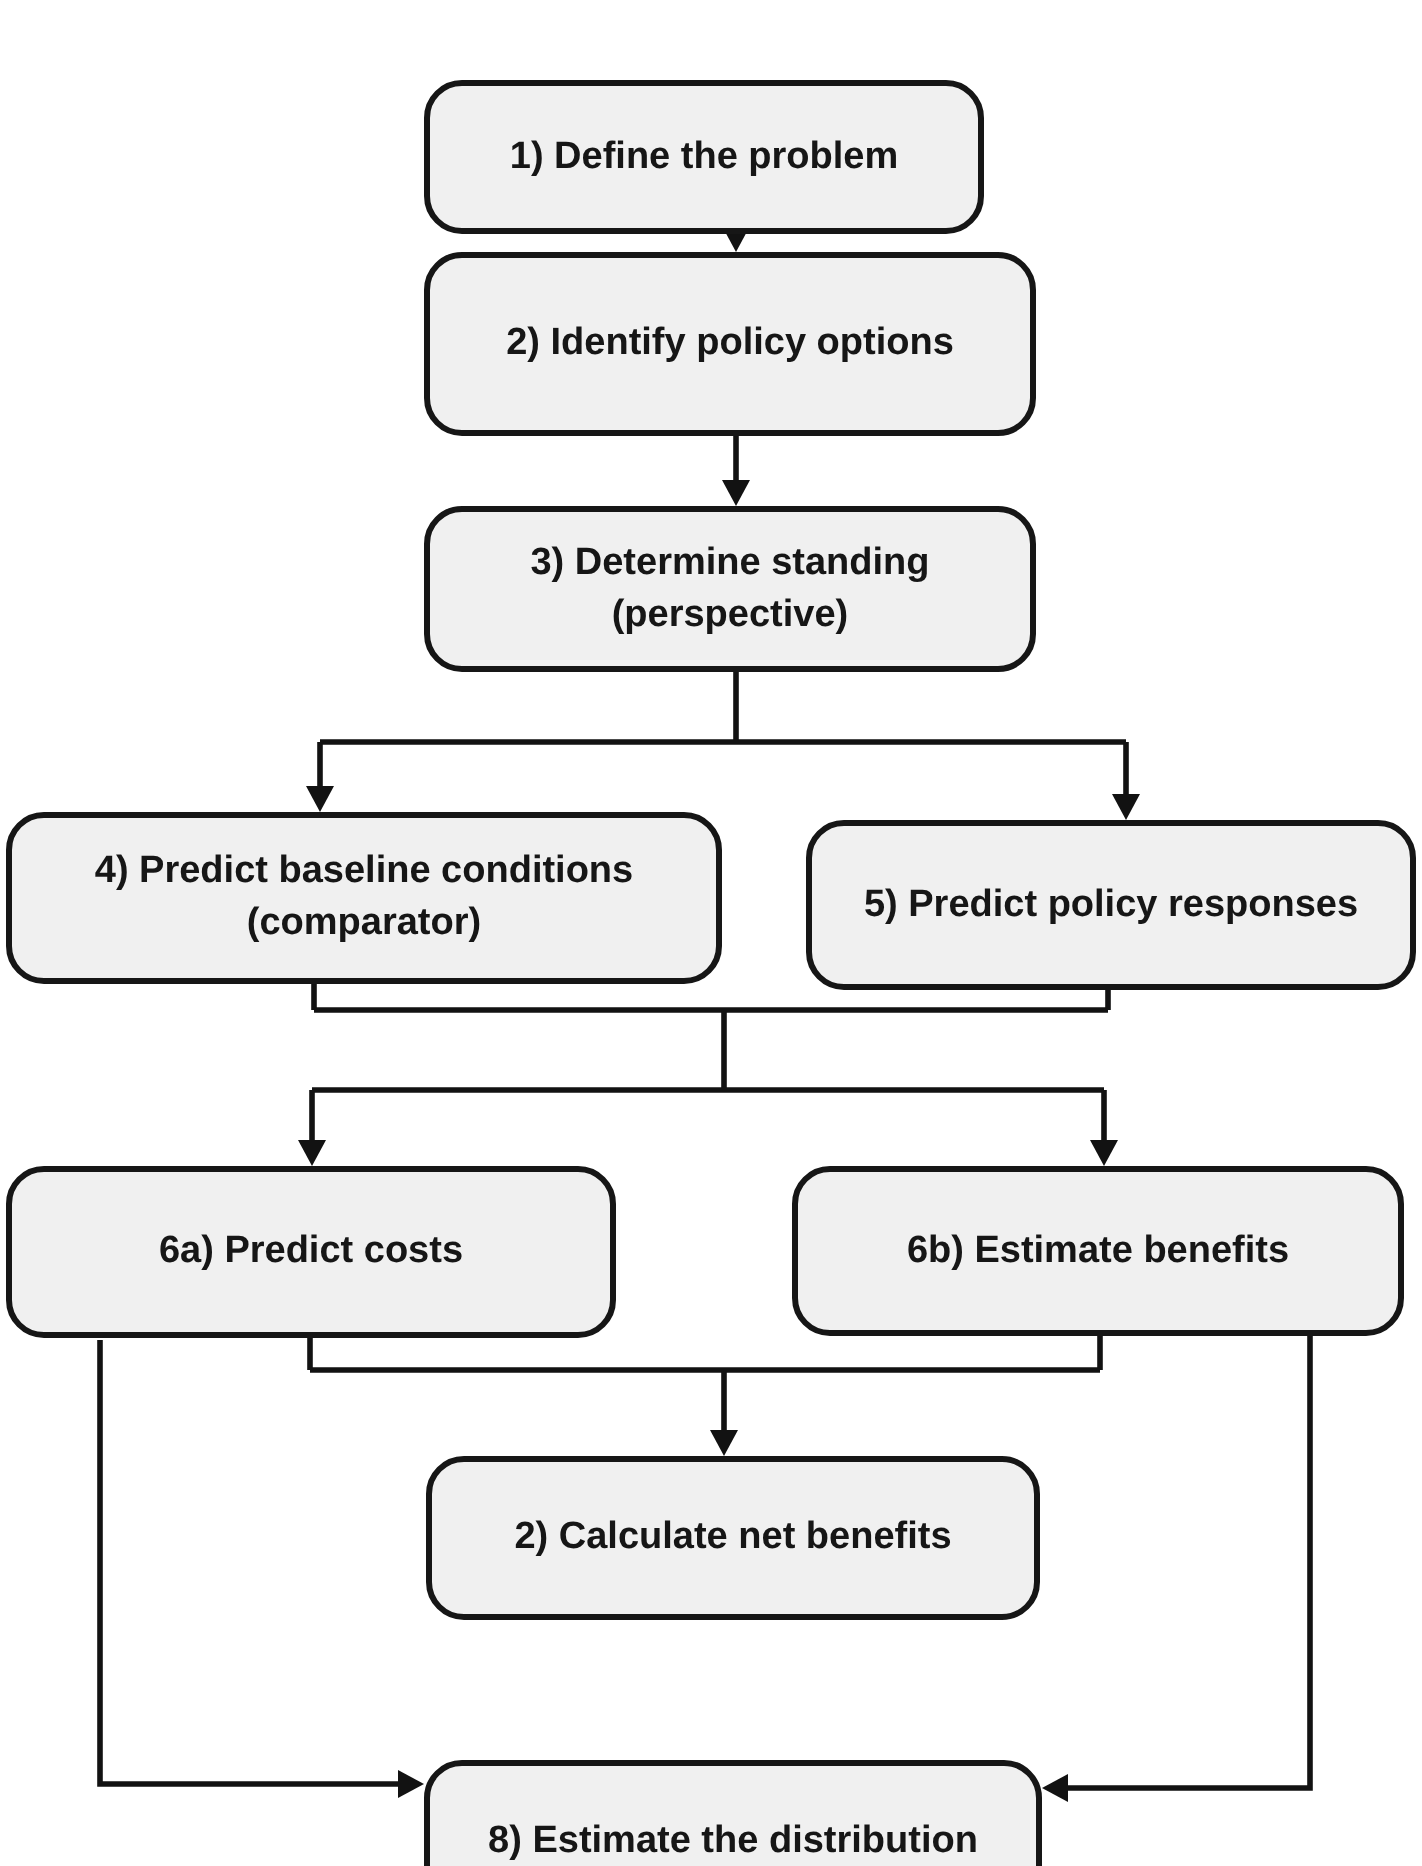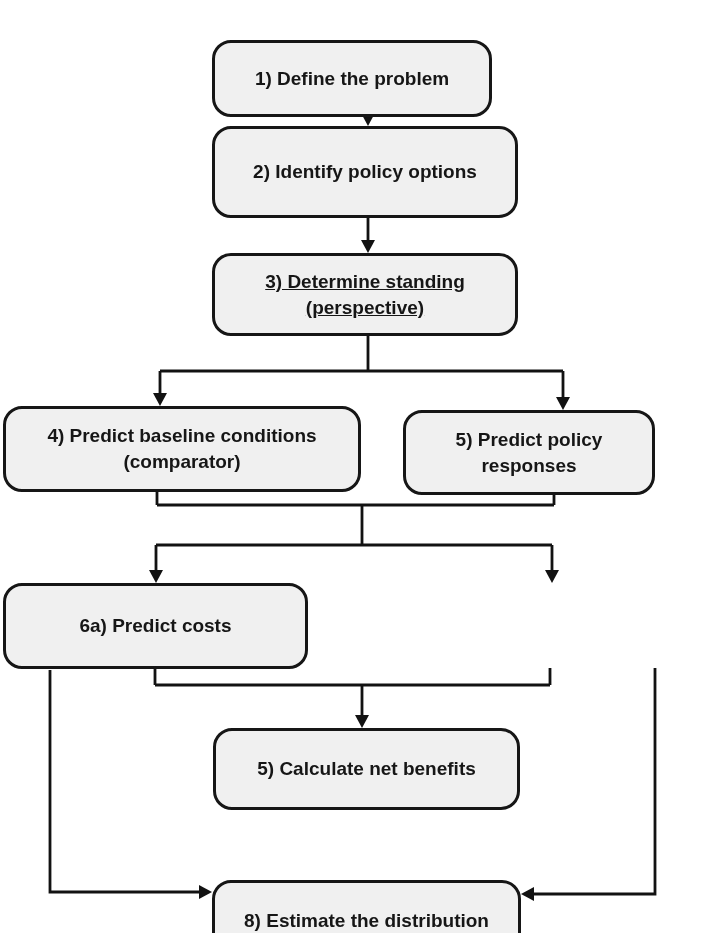--- a/index.html
+++ b/index.html
@@ -88,40 +88,43 @@
   </svg>
 
   <div class="node" style="left:212px; top:4px;   width:280px; height:77px;margin-top:36px;">
     <span>1) Define the problem</span>
   </div>
 
   <div class="node" style="left:212px; top:126px; width:306px; height:92px;">
     <span>2) Identify policy options</span>
   </div>
 
-  <div class="node" style="left:212px; top:253px; width:306px; height:83px;text-decoration:underline;">
+  <div class="node" style="left:212px; top:253px; width:306px; height:83px;">
     <span>3) Determine standing
 (perspective)</span>
   </div>
 
   <div class="node" style="left:3px;   top:406px; width:358px; height:86px;">
     <span>4) Predict baseline conditions
 (comparator)</span>
   </div>
 
-  <div class="node" style="left:403px; top:410px; width:252px; height:85px;">
+  <div class="node" style="left:403px; top:410px; width:305px; height:85px;">
     <span>5) Predict policy responses</span>
   </div>
 
   <div class="node" style="left:3px;   top:583px; width:305px; height:86px;">
     <span>6a) Predict costs</span>
   </div>
 
+  <div class="node" style="left:396px; top:583px; width:306px; height:85px;">
+    <span>6b) Estimate benefits</span>
+  </div>
 
   <div class="node" style="left:213px; top:728px; width:307px; height:82px;">
-    <span>5) Calculate net benefits</span>
+    <span>2) Calculate net benefits</span>
   </div>
 
   <div class="node" style="left:212px; top:880px; width:309px; height:82px;">
     <span>8) Estimate the distribution</span>
   </div>
 
 </div>
 
 </body></html>

